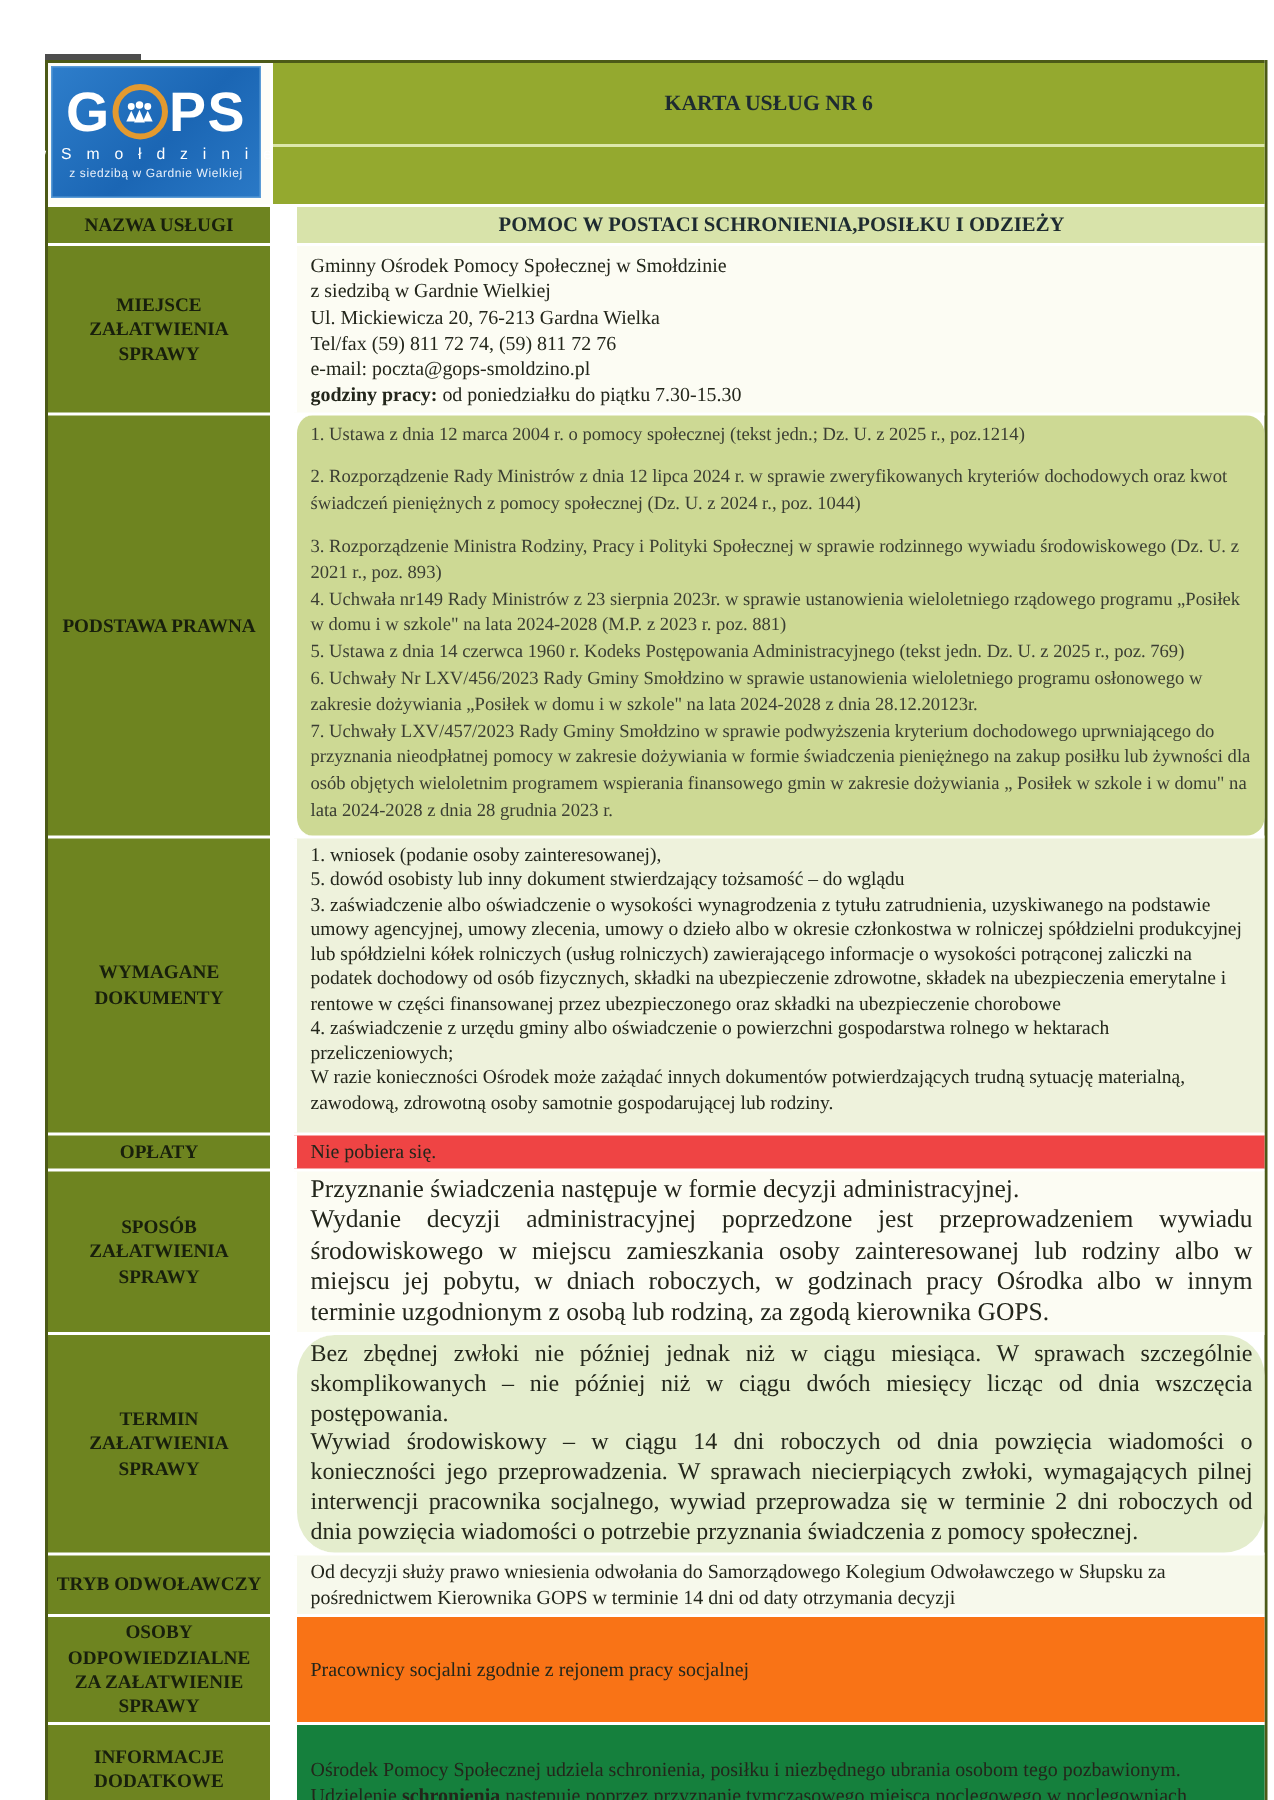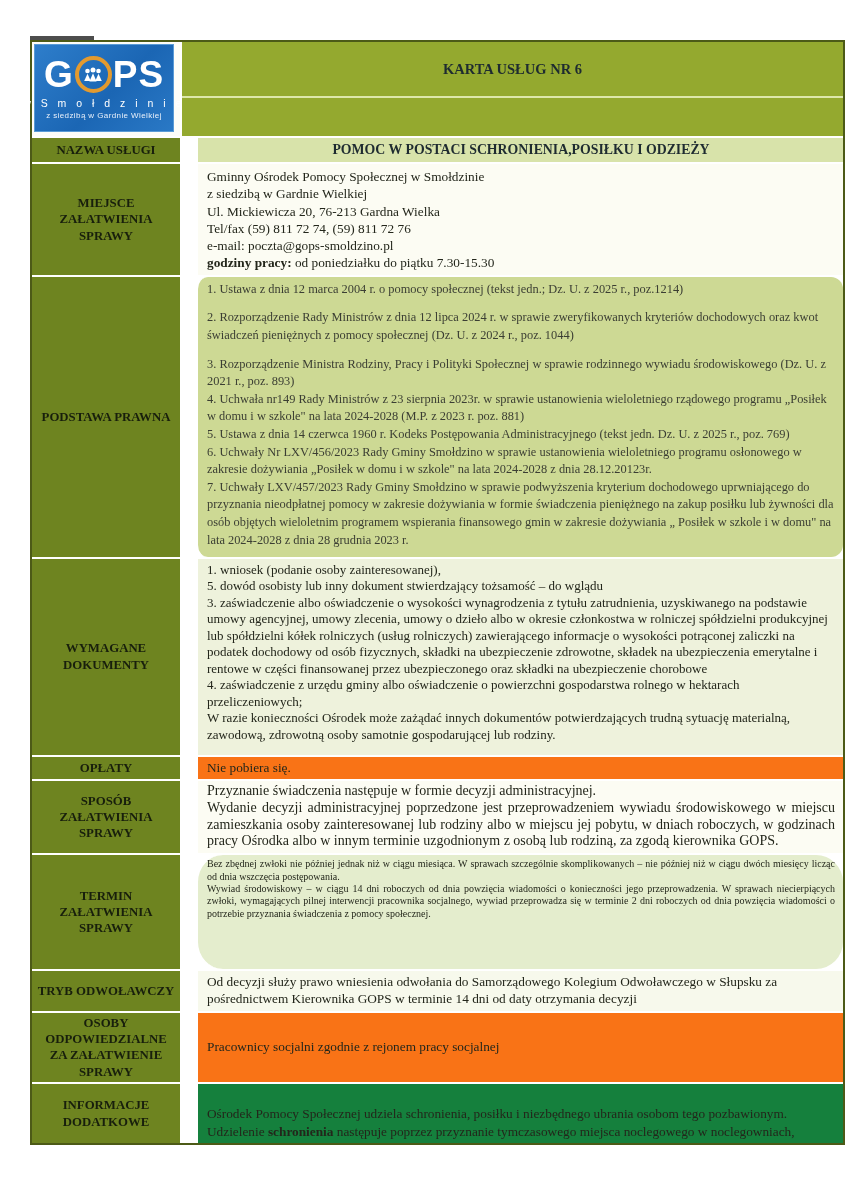--- a/index.html
+++ b/index.html
@@ -26,23 +26,23 @@
   .cnt p{margin:0;font-family:Liberation Serif, serif;}
   .center-bold{display:flex;align-items:center;justify-content:center;font-weight:bold;font-size:13.8px;color:#1e2b30;text-align:center;}
   .sans{font-family:"Liberation Sans",sans-serif;font-size:12.4px;line-height:1.42;color:#3b3e33;border-radius:12px;}
   .sans p.gap{margin-bottom:11px;}
   .just p{text-align:justify;}
   
   .r-nazwa  .cnt{background:#d8e3aa;min-height:24px;}
   .r-miejsce .cnt{background:#fcfcf3;min-height:110px;padding-top:4px;}
   .r-podstawa .cnt{background:#cdd994;min-height:280px;padding-top:4px;}
   .r-wymagane .cnt{background:#eef2dc;min-height:196px;padding-top:3px;font-size:13px;line-height:1.27;}
-  .r-oplaty  .cnt{background:#f97316;min-height:19px;}
-  .r-sposob  .cnt{background:#fcfcf3;min-height:63px;font-size:14px;line-height:1.2;}
-  .r-termin  .cnt{background:#e4edcd;min-height:114px;font-size:10px;line-height:1.24;padding-top:3px;border-radius:27px;}
+  .r-oplaty  .cnt{background:#ef4444;min-height:19px;}
+  .r-sposob  .cnt{background:#fcfcf3;min-height:63px;font-size:17px;line-height:1.2;}
+  .r-termin  .cnt{background:#e4edcd;min-height:114px;font-size:16px;line-height:1.24;padding-top:3px;border-radius:27px;}
   .r-tryb    .cnt{background:#f7f9ec;min-height:33px;}
   .r-osoby   .cnt{background:#f97316;min-height:40px;display:flex;align-items:center;}
   .r-informacje .cnt{background:#15803d;min-height:46px;padding-top:21px;}
   .person-svg{display:block;}
 </style>
 </head>
 <body>
 
 <div class="scan-strip"></div>
 

